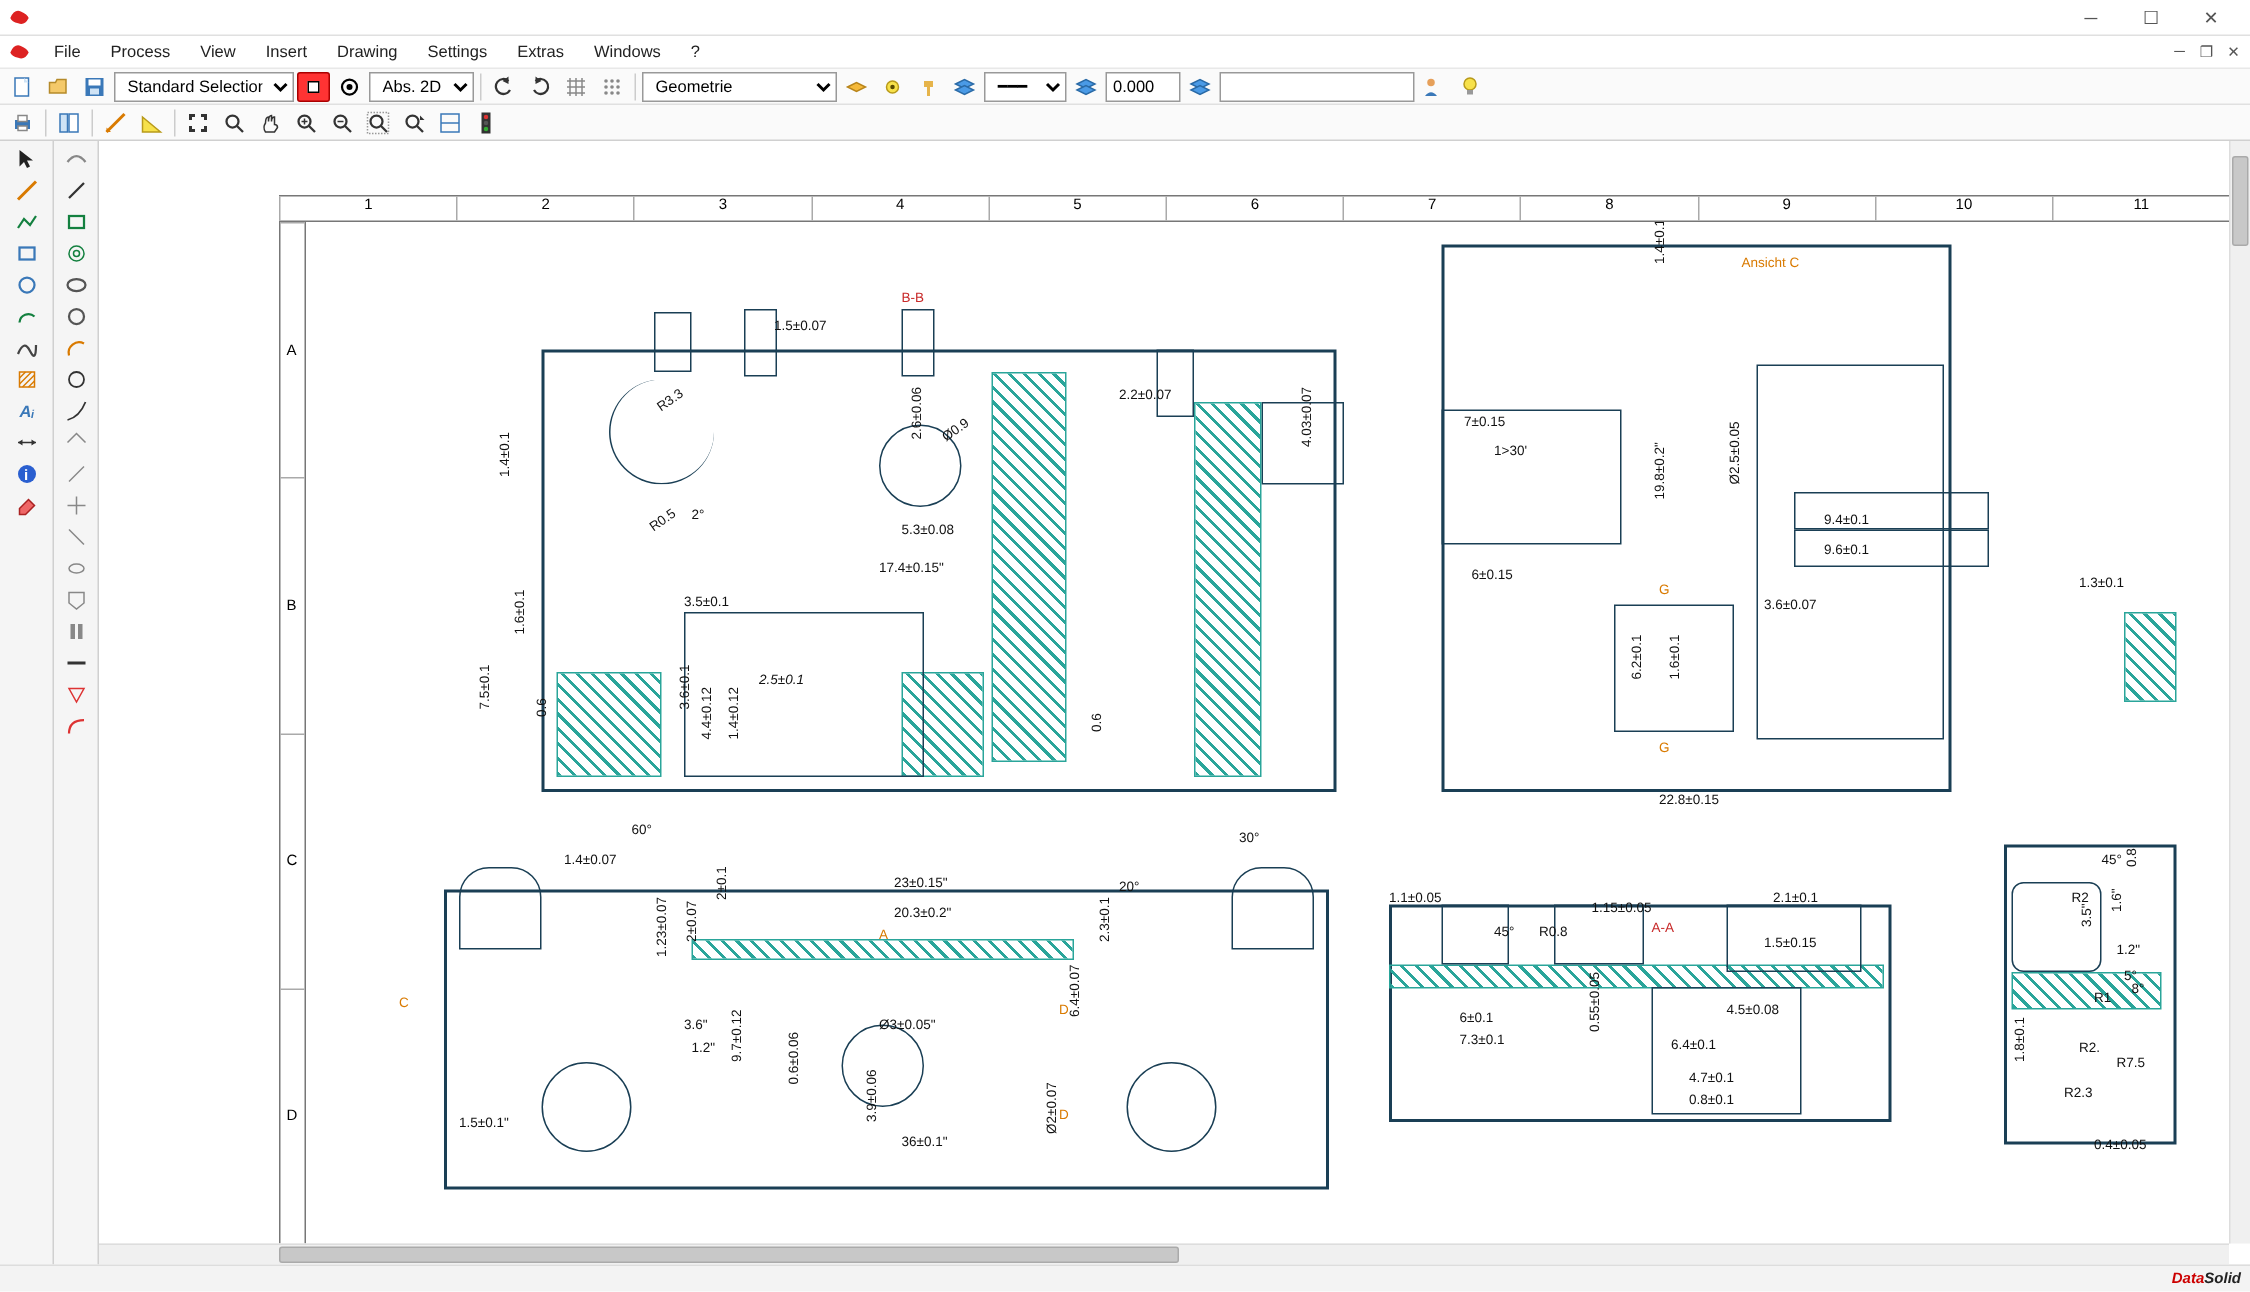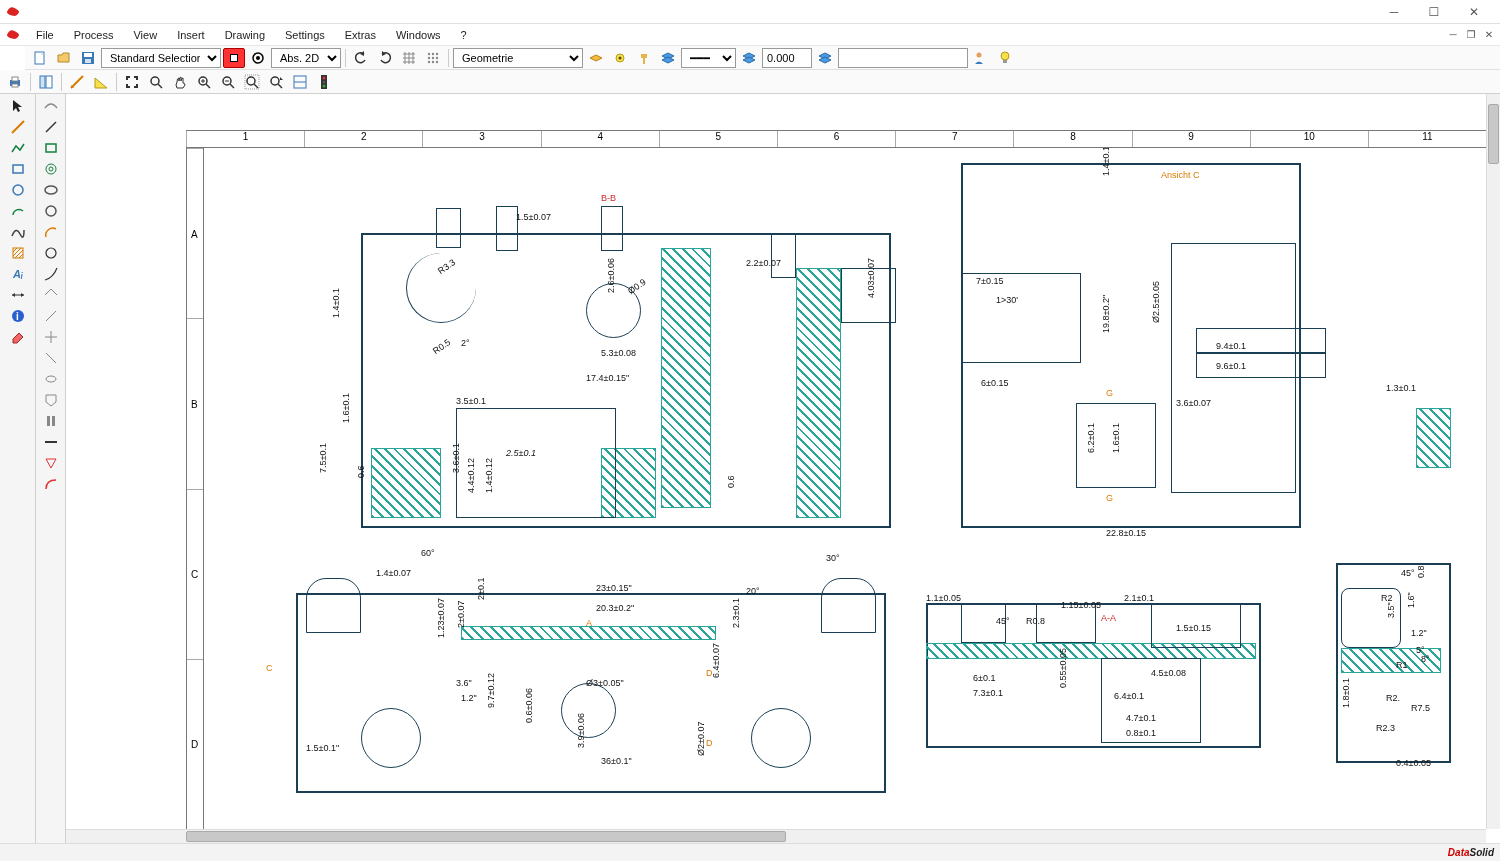--- a/index.html
+++ b/index.html
@@ -6,21 +6,21 @@
 html, body { width: 1500px; height: 861px; overflow: hidden; background: #fff; }
 .titlebar { height: 24px; background: #fff; border-bottom: 1px solid #e0e0e0; display: flex; align-items: center; padding: 0 6px; font-size: 11px; color: #555; }
 .titlebar .app-icon { width: 14px; height: 14px; margin-right: 6px; }
 .titlebar .spacer { flex: 1; }
 .winbtn { width: 40px; height: 22px; display: flex; align-items: center; justify-content: center; color: #555; font-size: 12px; }
 .menubar { height: 22px; display: flex; align-items: center; padding: 0 2px; border-bottom: 1px solid #e8e8e8; }
 .menubar .app-icon2 { width: 14px; height: 14px; margin: 0 6px 0 4px; }
 .menu-item { font-size: 11px; color: #222; padding: 2px 10px; }
 .menubar .spacer { flex: 1; }
 .mdi-btn { width: 16px; height: 14px; display: flex; align-items: center; justify-content: center; font-size: 10px; color: #555; margin: 0 1px; border: 1px solid transparent; }
-.toolbar { height: 24px; display: flex; align-items: center; padding: 1px 4px; gap: 2px; border-bottom: 1px solid #e0e0e0; background: #fafafa; margin-left: 25px; }
+.toolbar { height: 24px; display: flex; align-items: center; padding: 1px 4px; gap: 2px; border-bottom: 1px solid #e0e0e0; background: #fafafa; }
 .tbtn { width: 22px; height: 20px; display: flex; align-items: center; justify-content: center; border: 1px solid transparent; border-radius: 2px; }
 .tbtn.red-box { background: #f33; border-color: #a00; }
 .tbtn.red-box .inner { width: 8px; height: 8px; background: #fff; border: 1px solid #000; }
 .combo { height: 20px; font-size: 11px; border: 1px solid #999; background: #fff; padding: 0 4px; }
 .combo.wide { width: 120px; }
 .combo.layer { width: 130px; }
 .combo.ltype { width: 55px; }
 .combo.num { width: 50px; }
 .blank-field { width: 130px; height: 20px; border: 1px solid #999; background: #fff; }
 .toolbar2 { height: 24px; display: flex; align-items: center; padding: 1px 4px; gap: 2px; border-bottom: 1px solid #d0d0d0; background: #fafafa; }
@@ -632,21 +632,21 @@
         <div class="dim" style="left: 255px; top: 545px;">1.2"</div>
         <div class="dim vert" style="left: 280px; top: 560px;">9.7±0.12</div>
         <div class="dim vert" style="left: 318px; top: 575px;">0.6±0.06</div>
         <div class="dim" style="left: 380px; top: 530px;">Ø3±0.05"</div>
         <div class="dim vert" style="left: 370px; top: 600px;">3.9±0.06</div>
         <div class="dim" style="left: 395px; top: 608px;">36±0.1"</div>
         <div class="dim vert" style="left: 490px; top: 608px;">Ø2±0.07</div>
         <div class="dim" style="left: 100px; top: 595px;">1.5±0.1"</div>
         <div class="dim" style="left: 720px; top: 445px;">1.1±0.05</div>
         <div class="dim" style="left: 855px; top: 452px;">1.15±0.05</div>
-        <div class="dim" style="left: 918px; top: 445px;">2.1±0.1</div>
+        <div class="dim" style="left: 976px; top: 445px;">2.1±0.1</div>
         <div class="dim" style="left: 790px; top: 468px;">45°</div>
         <div class="dim" style="left: 820px; top: 468px;">R0.8</div>
         <div class="dim" style="left: 970px; top: 475px;">1.5±0.15</div>
         <div class="dim" style="left: 767px; top: 525px;">6±0.1</div>
         <div class="dim" style="left: 767px; top: 540px;">7.3±0.1</div>
         <div class="dim vert" style="left: 852px; top: 540px;">0.55±0.05</div>
         <div class="dim" style="left: 945px; top: 520px;">4.5±0.08</div>
         <div class="dim" style="left: 908px; top: 543px;">6.4±0.1</div>
         <div class="dim" style="left: 920px; top: 565px;">4.7±0.1</div>
         <div class="dim" style="left: 920px; top: 580px;">0.8±0.1</div>

